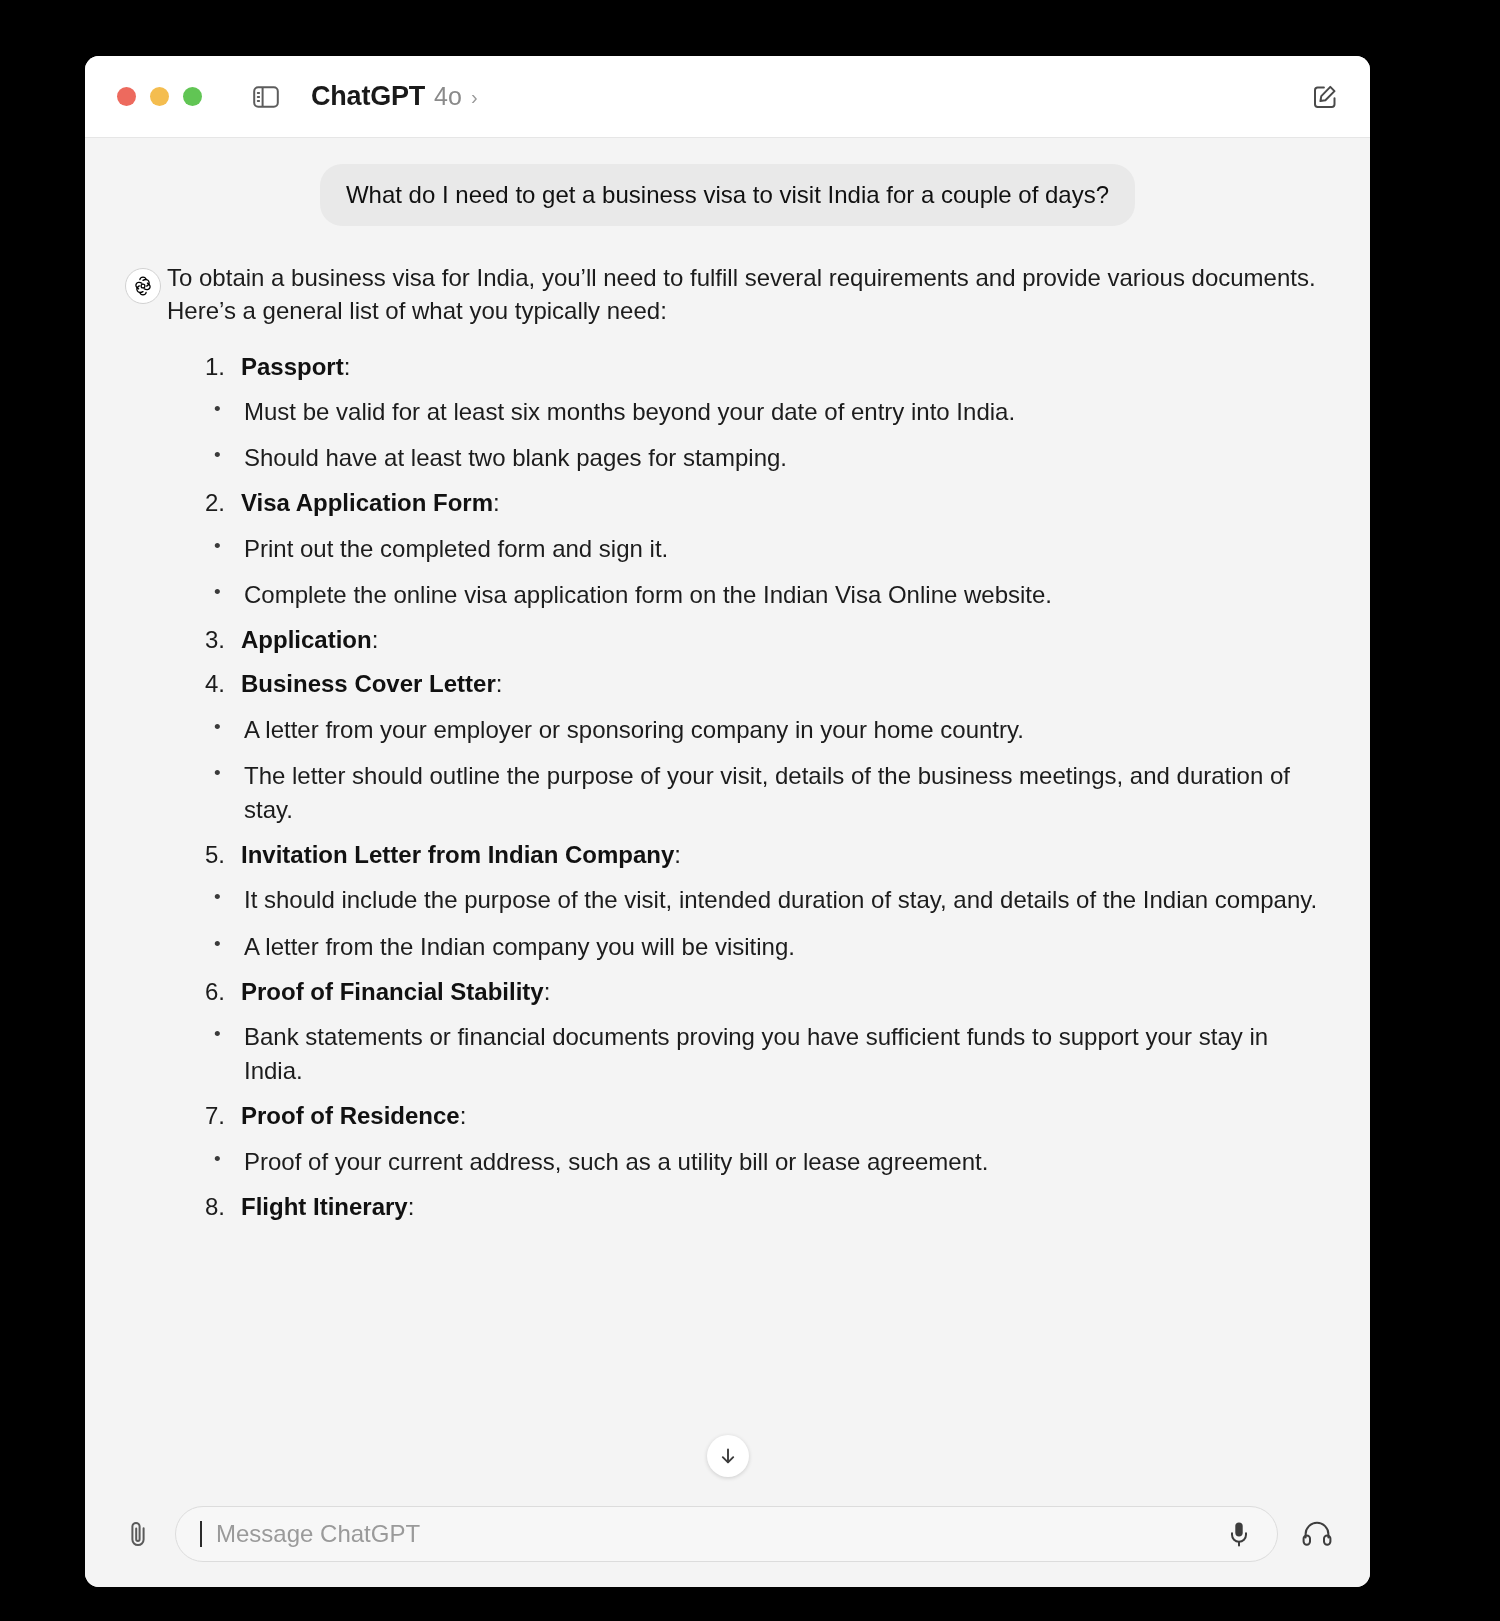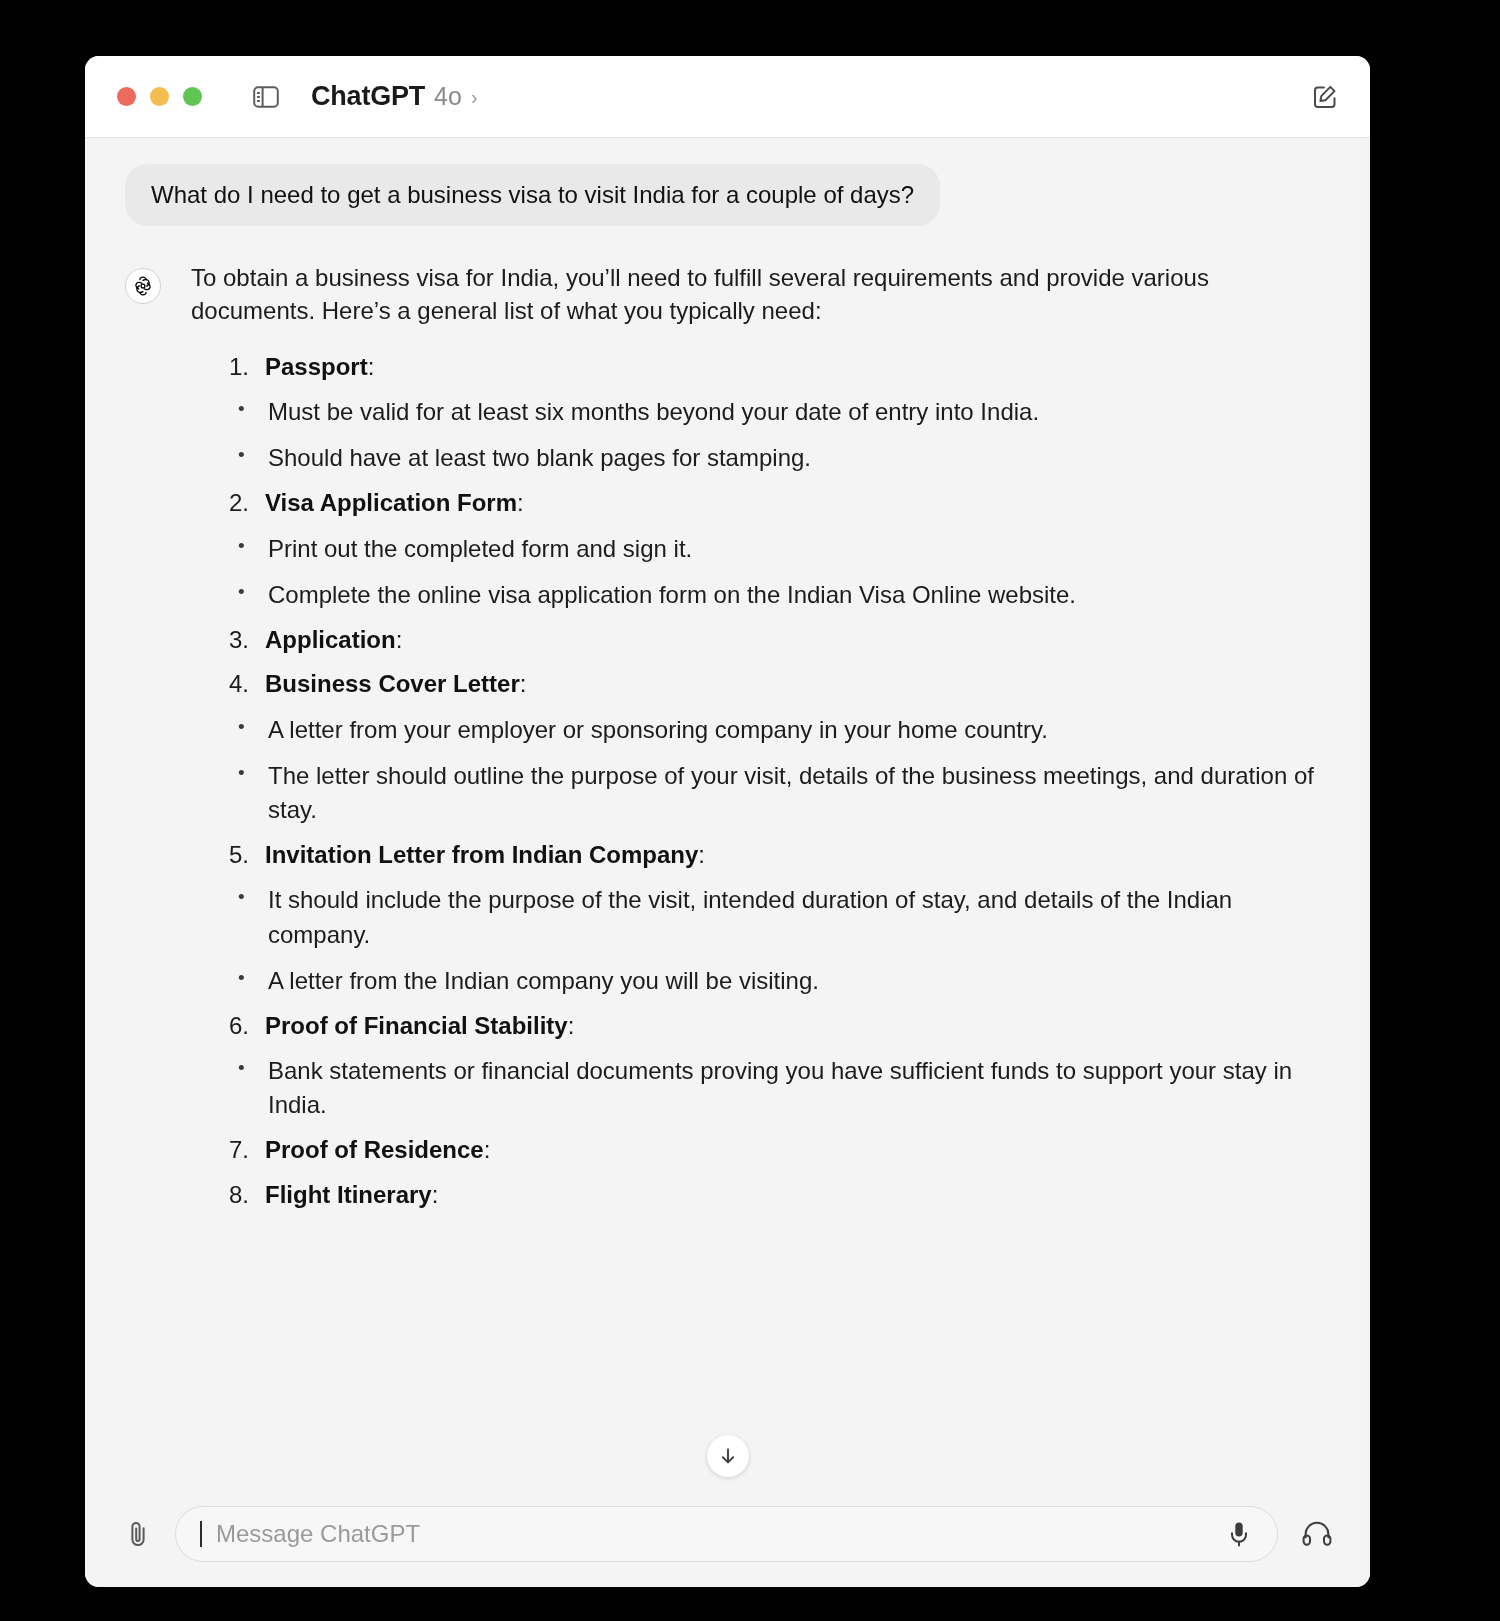--- a/index.html
+++ b/index.html
@@ -109,37 +109,37 @@
   .conversation {
     flex: 1;
     position: relative;
     background: #f4f4f4;
     padding: 26px 40px 0 40px;
     overflow: hidden;
   }
 
   .user-row {
     display: flex;
-    justify-content: flex-start;
+    justify-content: center;
     margin-bottom: 36px;
   }
   .user-bubble {
     background: #e9e9e9;
     color: #111111;
     border-radius: 22px;
     padding: 15px 26px 16px 26px;
     font-size: 24px;
     line-height: 1.3;
     max-width: 980px;
   }
 
   .assistant-row {
     display: flex;
     align-items: flex-start;
-    gap: 30px;
+    gap: 6px;
   }
   .avatar {
     flex: 0 0 auto;
     width: 36px;
     height: 36px;
     border-radius: 50%;
     border: 1px solid #d2d2d2;
     background: #ffffff;
     display: flex;
     align-items: center;
@@ -382,20 +382,23 @@
                 </ul>
               </li>
               <li>
                 <div class="num-head"><b>Proof of Financial Stability</b>:</div>
                 <ul class="sub">
                   <li>Bank statements or financial documents proving you have sufficient funds to support your stay in India.</li>
                 </ul>
               </li>
               <li>
                 <div class="num-head"><b>Proof of Residence</b>:</div>
+                <ul class="sub">
+                  <li>Proof of your current address, such as a utility bill or lease agreement.</li>
+                </ul>
               </li>
               <li>
                 <div class="num-head"><b>Flight Itinerary</b>:</div>
               </li>
             </ol>
         </div>
       </div>
 
       <div class="scroll-down">
         <svg width="20" height="20" viewBox="0 0 20 20" fill="none" aria-hidden="true">

